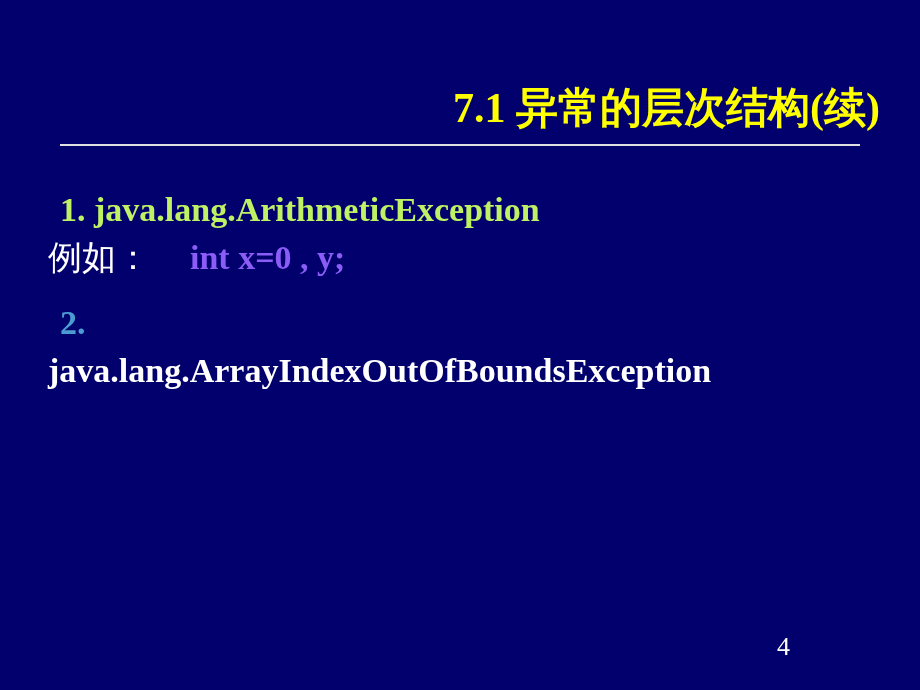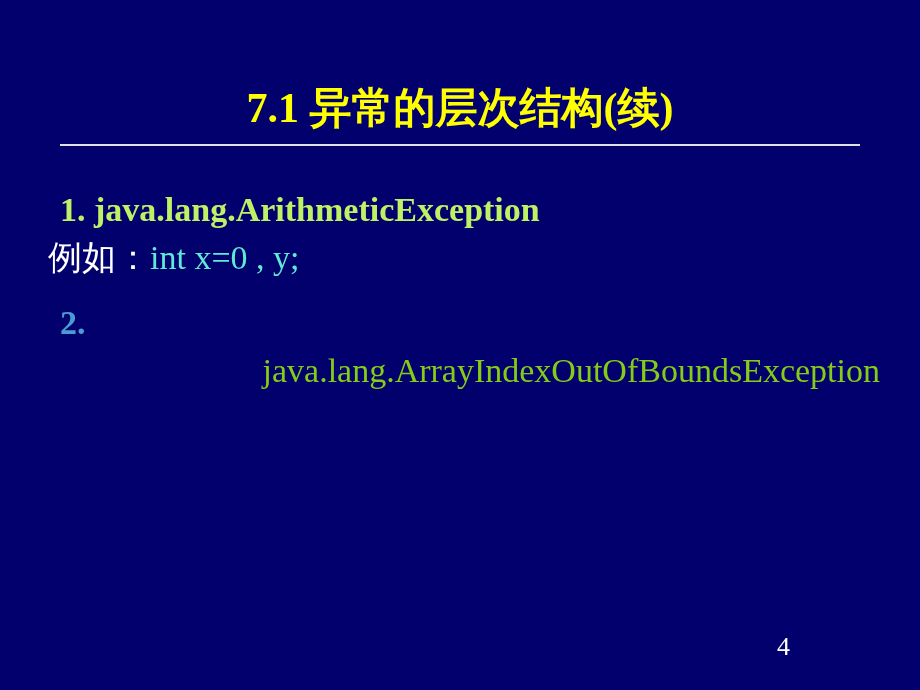--- a/index.html
+++ b/index.html
@@ -18,21 +18,21 @@
     .slide {
       width: 100%;
       height: 100%;
       padding: 80px 40px 40px 40px;
       position: relative;
     }
     .title {
       color: #ffff00;
       font-size: 42px;
       font-weight: bold;
-      text-align: center;
+      text-align: right;
       margin-bottom: 8px;
       font-family: "Times New Roman", "SimHei", serif;
     }
     .title-line {
       border: none;
       border-bottom: 2px solid #e0e0e0;
       margin: 0 20px 40px 20px;
     }
     .content {
       color: #ffffff;
@@ -48,38 +48,38 @@
       padding-left: 12px;
     }
     .item-heading-2 {
       color: #4c9cd4;
       font-weight: bold;
       font-family: "Times New Roman", "SimHei", serif;
       margin-top: 18px;
       padding-left: 12px;
     }
     .item-exception-2 {
-      color: #84cc16;
-      font-weight: normal;
+      color: #ffffff;
+      font-weight: bold;
       font-family: "Times New Roman", "SimHei", serif;
-      text-align: right;
     }
     .body-text {
       color: #ffffff;
       font-family: "Times New Roman", "SimSun", serif;
     }
     .body-bold {
       color: #ffffff;
       font-family: "Times New Roman", "SimHei", serif;
       font-weight: bold;
     }
     .code-line {
-      color: #5eead4;
+      color: #8b5cf6;
       font-family: "Times New Roman", serif;
-      font-weight: normal;
+      font-weight: bold;
+      margin-left: 40px;
     }
     .page-number {
       position: absolute;
       bottom: 28px;
       right: 130px;
       color: #ffffff;
       font-size: 26px;
       font-family: "Times New Roman", serif;
     }
   </style>

